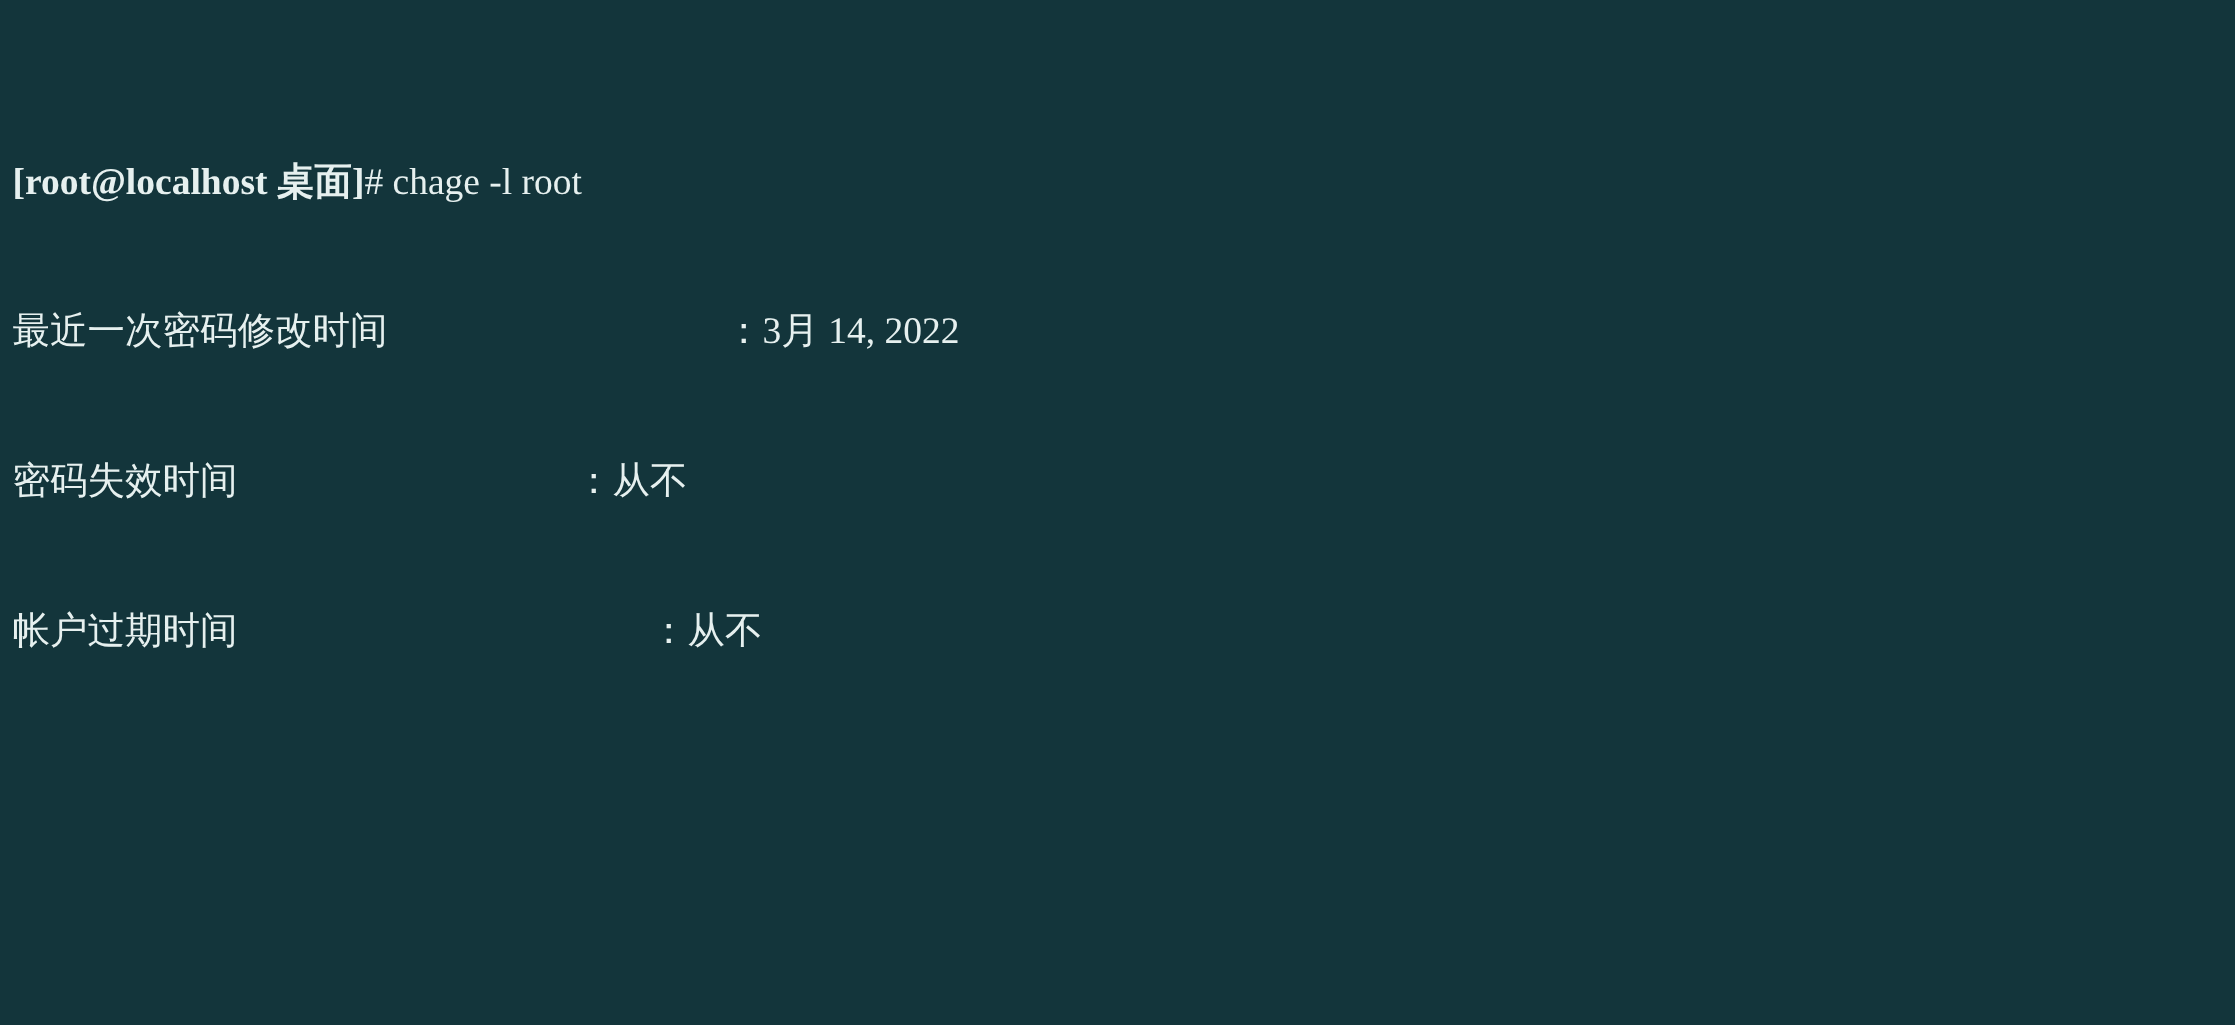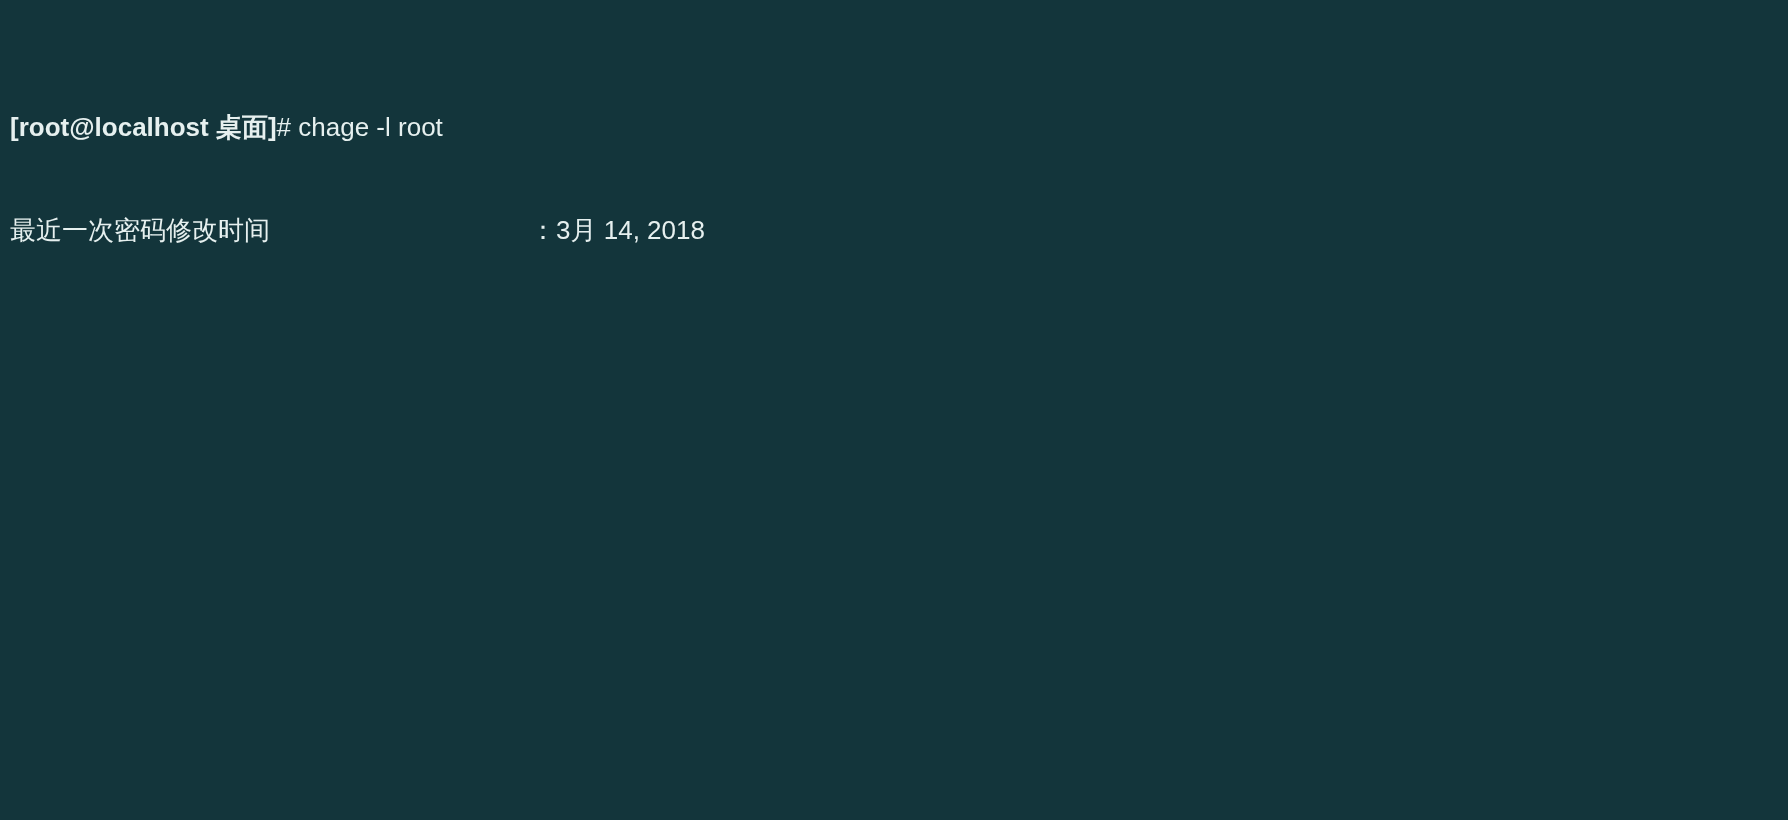--- a/index.html
+++ b/index.html
@@ -8,40 +8,42 @@
     width: 1788px;
     height: 820px;
     background: #13353b;
     overflow: hidden;
   }
   .terminal {
     box-sizing: border-box;
     width: 100%;
     height: 100%;
     padding: 6px 10px 0 10px;
-    font-family: Liberation Sans, sans-serif;
-    font-size: 26px;
+    font-family: Liberation Serif, serif;
+    font-size: 30px;
     line-height: 1.33;
     color: #e6f0ef;
     letter-spacing: 0;
     white-space: pre;
   }
   .line {
     display: block;
     white-space: pre;
   }
   .bold   { font-weight: bold; }
 </style>
 </head>
 <body>
 
 <div class="terminal">
   
   <span class="line"><span class="bold"><span>[</span><span>root@localhost</span><span> 桌面</span><span>]</span></span><span># </span><span>chage -l root</span></span>
-  <span class="line">最近一次密码修改时间                                    ：3月 14, 2018</span>
+  <span class="line">最近一次密码修改时间                                    ：3月 14, 2022</span>
+  <span class="line">密码失效时间                                    ：从不</span>
+  <span class="line">帐户过期时间                                            ：从不</span>
   
   
   
   
   
   
   
   
   
   

